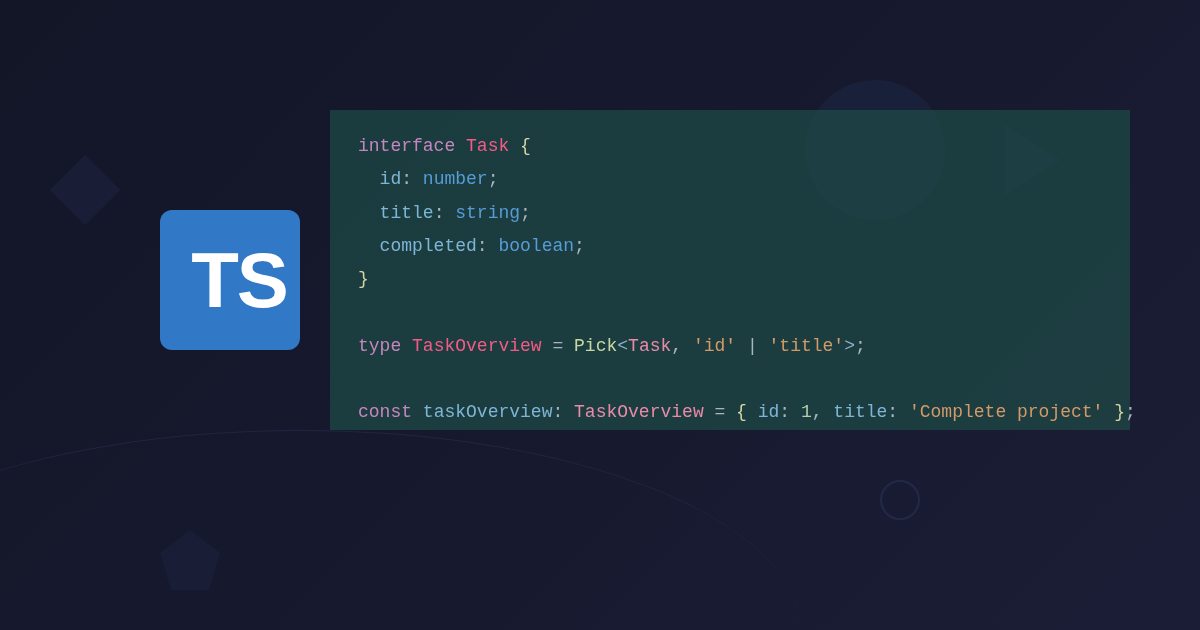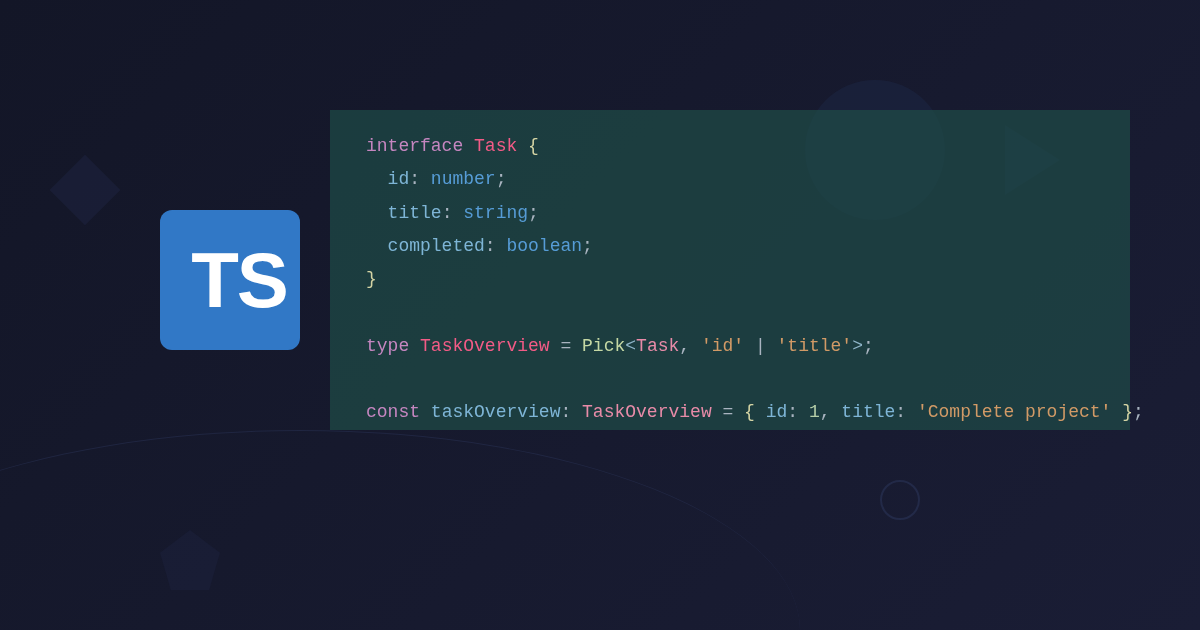--- a/index.html
+++ b/index.html
@@ -96,21 +96,21 @@
     }
 
     
     .code-block {
       position: absolute;
       left: 330px;
       top: 110px;
       width: 800px;
       height: 320px;
       background: rgba(30, 75, 70, 0.72);
-      padding: 20px 36px;
+      padding: 20px 28px;
       font-family: 'SF Mono', Monaco, Menlo, Consolas, 'Courier New', monospace;
       font-size: 18px;
       line-height: 1.85;
       color: #a9b4c0;
     }
 
     .code-block pre {
       font-family: inherit;
       white-space: pre;
     }

